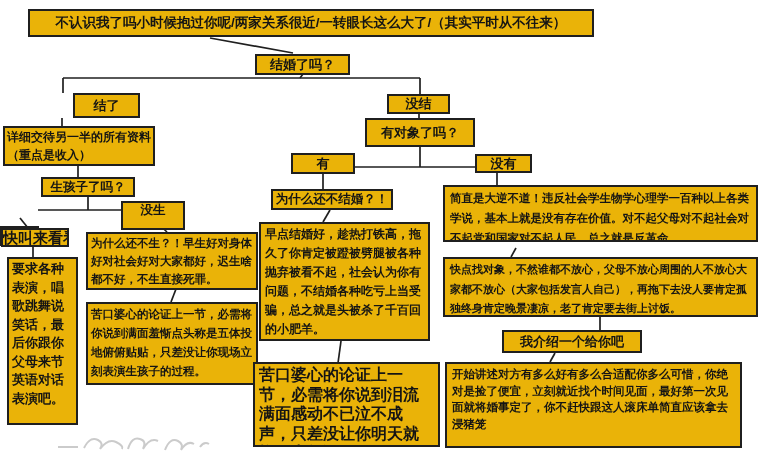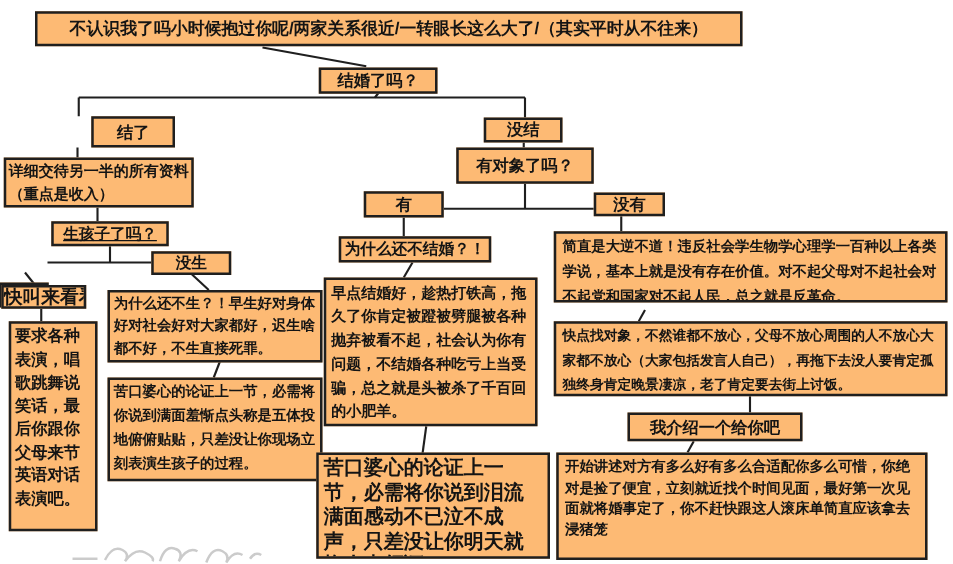--- a/index.html
+++ b/index.html
@@ -3,35 +3,35 @@
 <meta charset="utf-8">
 <style>
   html,body{margin:0;padding:0;background:#ffffff;}
   #stage{
     position:relative;width:762px;height:451px;background:#ffffff;
     font-family:"Liberation Sans","DejaVu Sans",sans-serif;
     overflow:hidden;
   }
   #wires{position:absolute;left:0;top:0;width:762px;height:451px;z-index:0;}
   .node{
-    position:absolute;box-sizing:border-box;background:#fdba74;
+    position:absolute;box-sizing:border-box;background:#eab308;
     border:2px solid #1f1f1f;color:#141414;font-weight:700;
     overflow:hidden;z-index:1;word-break:break-all;
   }
   .lbl{text-align:center;white-space:nowrap;}
   .para{text-align:left;}
   
   .b-title{left:28px;top:9px;width:566px;height:28px;font-size:13.5px;line-height:24px;}
   
   .b-qmarried{left:255px;top:54px;width:95px;height:21px;font-size:13px;line-height:17px;}
   .b-married{left:33px;top:93px;width:67px;height:25px;font-size:13px;line-height:21px;margin-left:40px;}
   .b-details{left:3px;top:126px;width:152px;height:40px;font-size:12px;line-height:18px;padding:0 2px;}
-  .b-qkids{left:41px;top:177px;width:94px;height:20px;font-size:12.5px;line-height:16px;text-decoration:underline;}
+  .b-qkids{left:41px;top:177px;width:94px;height:20px;font-size:12.5px;line-height:16px;}
   .b-kidsyes{left:0px;top:198px;width:39px;height:20px;font-size:12.5px;line-height:16px;margin-top:28px;}
-  .b-kidsno{left:121px;top:201px;width:64px;height:19px;font-size:12.5px;line-height:15px;}
+  .b-kidsno{left:121px;top:201px;width:64px;height:29px;font-size:12.5px;line-height:15px;}
   .b-callshow{left:1px;top:228px;width:68px;height:19px;font-size:15px;line-height:15px;}
   .b-perform{left:7px;top:257px;width:71px;height:168px;font-size:13px;line-height:18.5px;padding:1px 3px;}
   .b-whynokids{left:86px;top:232px;width:172px;height:58px;font-size:11.5px;line-height:18px;padding:0 3px;}
   .b-kidslecture{left:86px;top:302px;width:172px;height:83px;font-size:11.5px;line-height:19px;padding:1px 3px;}
   .b-partneryes{left:291px;top:153px;width:64px;height:21px;font-size:13px;line-height:17px;}
   .b-whynotmarry{left:271px;top:189px;width:122px;height:21px;font-size:12.5px;line-height:17px;}
   .b-marrypush{left:259px;top:222px;width:171px;height:119px;font-size:12px;line-height:19px;padding:1px 4px;}
   .b-marrylecture{left:253px;top:362px;width:187px;height:85px;font-size:16px;line-height:19.5px;padding:1px 4px;}
   .b-notmarried{left:387px;top:94px;width:63px;height:20px;font-size:13px;line-height:16px;}
   .b-qpartner{left:365px;top:118px;width:110px;height:29px;font-size:13px;line-height:25px;}

